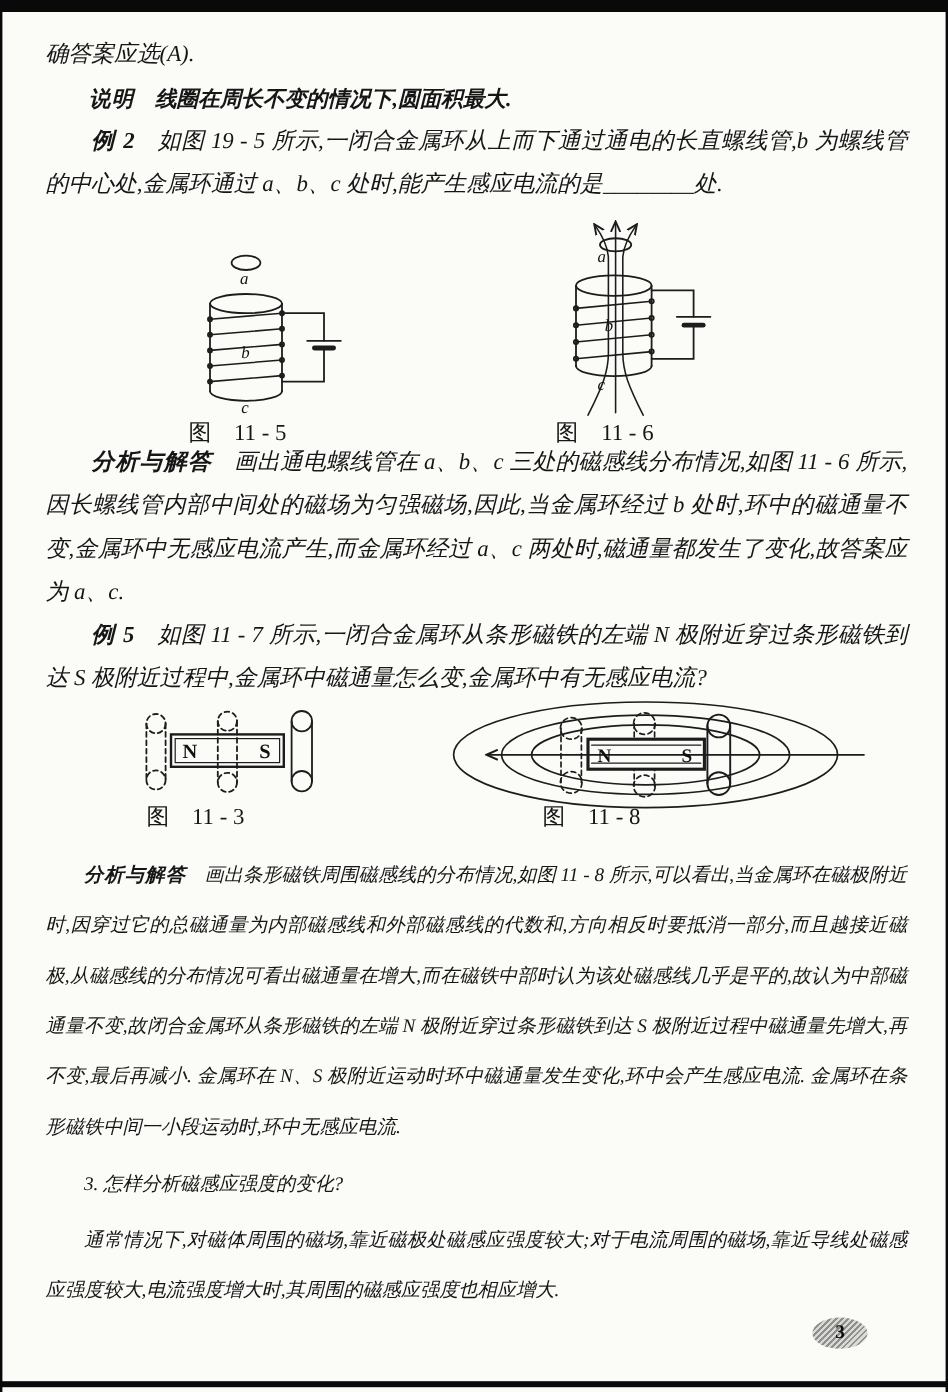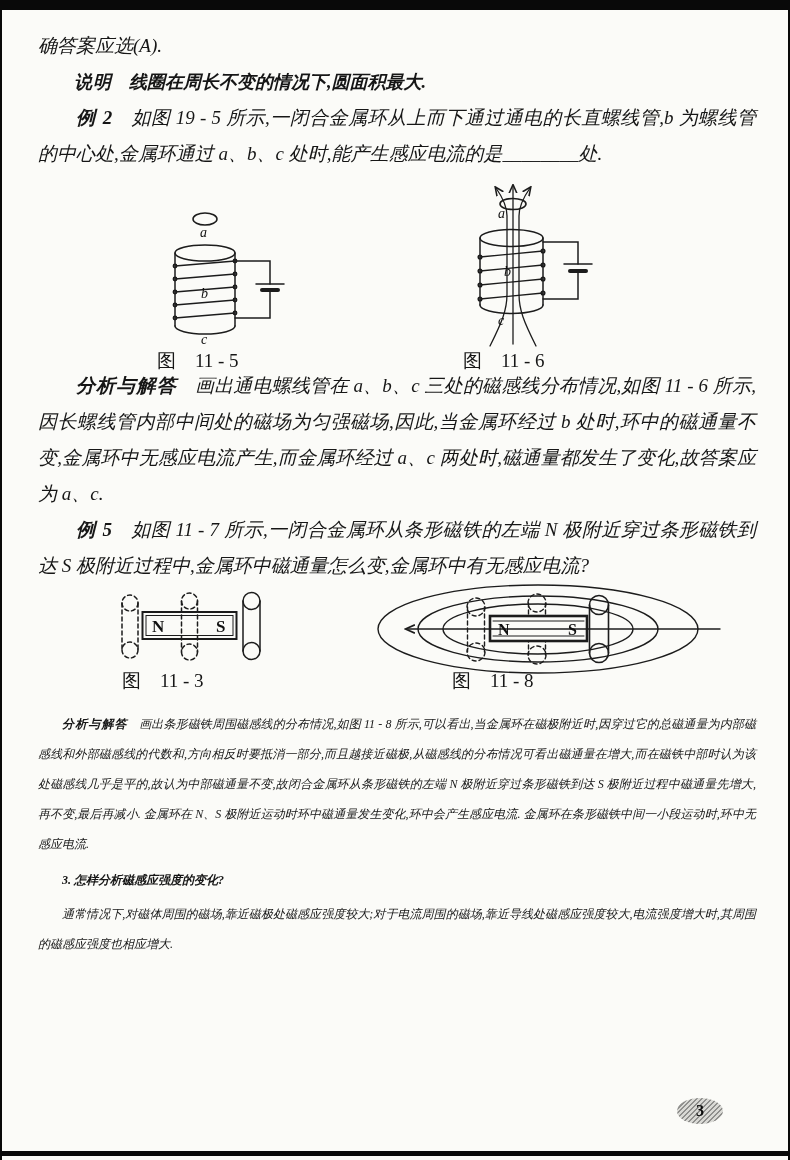--- a/index.html
+++ b/index.html
@@ -15,22 +15,22 @@
   #edge-left { left:0; top:0; width:2px; height:1160px; }
   #edge-right { right:0; top:0; width:2px; height:1160px; }
 
   #content { position:absolute; left:38px; top:28px; width:718px; }
 
   p.t { margin:0; font-size:19px; line-height:36px; text-align:justify;
         text-justify:inter-character;font-style:italic; }
   p.indent { text-indent:2em; }
   .lbl { font-weight:bold; margin-right:.95em; letter-spacing:1px; }
   p.note { font-weight:bold; font-size:18px; }
-  p.tight { line-height:30px; font-size:12px; }
-  p.kaiti { font-style:italic; font-weight:bold; }
+  p.tight { line-height:42px; font-size:16px; }
+  p.kaiti { font-style:italic; font-weight:normal; }
 
   .figrow { position:relative; width:718px; }
   #figrow1 { height:196px; }
   #figrow2 { height:115px; }
   .figrow svg { position:absolute; }
   .cap { position:absolute; font-weight:normal; font-size:19px;
          text-align:left; white-space:nowrap; }
 
   #page-badge {
     position:absolute; left:677px; top:1098px; width:46px; height:26px;

